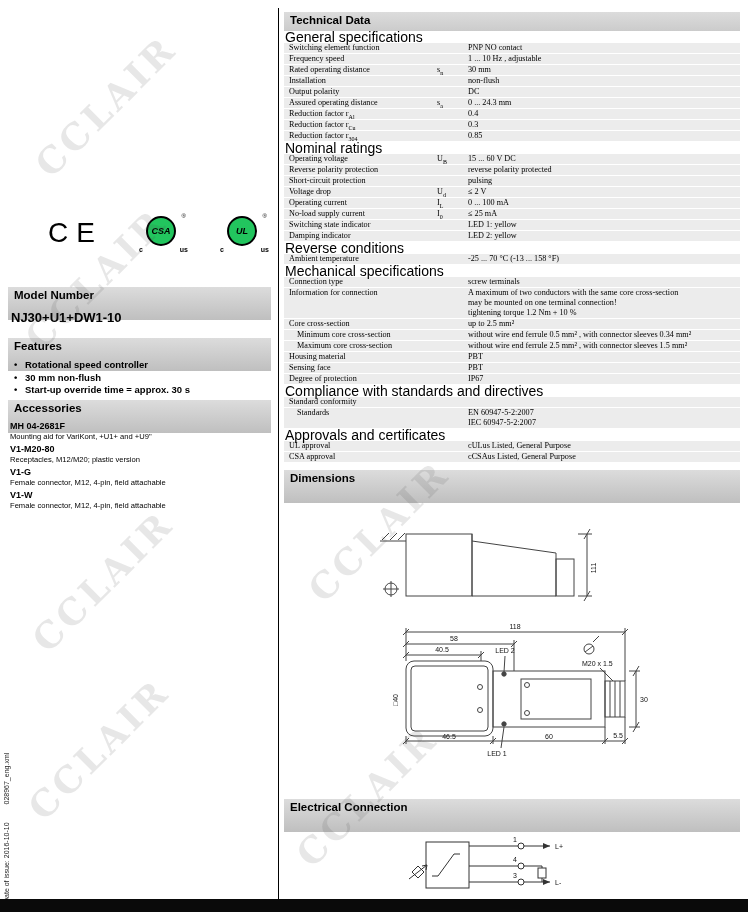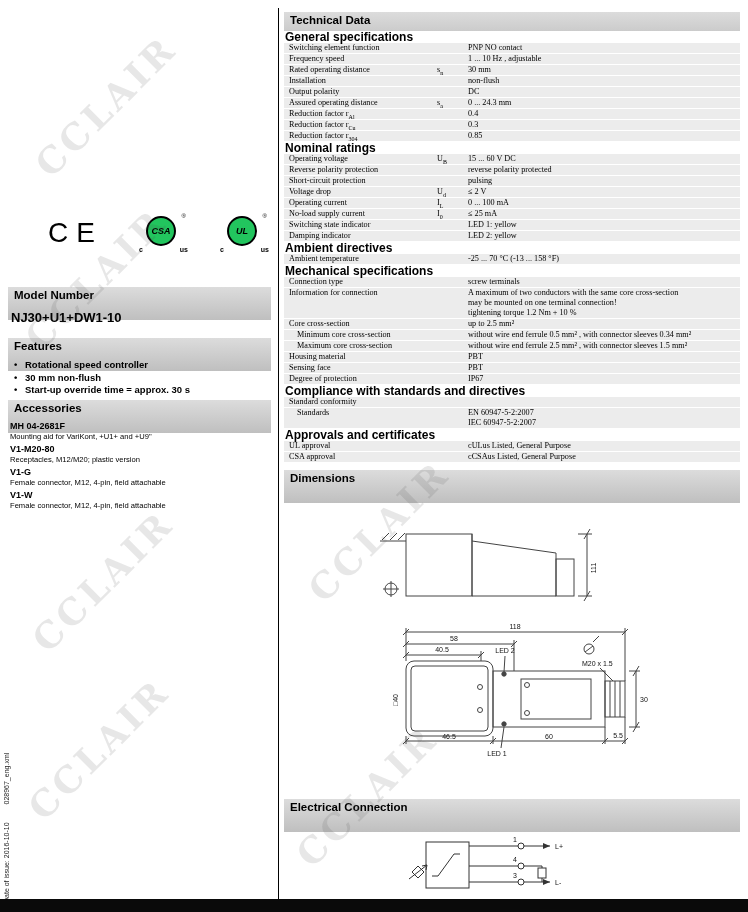--- a/index.html
+++ b/index.html
@@ -32,21 +32,21 @@
   .features-list { position:absolute; left:14px; top:359px; list-style:none; width:252px; }
   .feat-item { font-size:9.5px; font-weight:bold; line-height:12.5px; padding-left:11px; position:relative; }
   .feat-item::before { content:"\2022"; position:absolute; left:0; }
   .acc-list { position:absolute; left:10px; top:421px; width:260px; }
   .acc-item { margin-bottom:3.5px; }
   .acc-name { font-size:9px; font-weight:bold; line-height:10.5px; }
   .acc-desc { font-size:7.6px; line-height:9px; }
 
   
   .tech { position:absolute; left:284px; top:31px; width:456px; }
-  .t-sec { font-weight:bold; font-size:12px; line-height:10px; padding:1px 0 1px 1px; background:#fff; }
+  .t-sec { font-weight:normal; font-size:14px; line-height:10px; padding:1px 0 1px 1px; background:#fff; }
   .t-row { display:flex; background:#ececec; border-bottom:1px solid #fff;
            font-size:8.2px; line-height:10px; padding-left:5px; min-height:11px;font-family:Liberation Serif, serif; }
   .t-label { width:148px; flex:none; }
   .t-ind .t-label { padding-left:8px; }
   .t-sym { width:31px; flex:none; }
   .t-val { flex:1; white-space:pre-line; padding-right:3px; }
   sub { font-size:6px; line-height:0; }
 
   
   .dims-svg { position:absolute; left:284px; top:489px; }
@@ -204,21 +204,21 @@
       <div class="t-row">
         <span class="t-label">Switching state indicator</span>
         <span class="t-sym"></span>
         <span class="t-val">LED 1: yellow</span>
       </div>
       <div class="t-row">
         <span class="t-label">Damping indicator</span>
         <span class="t-sym"></span>
         <span class="t-val">LED 2: yellow</span>
       </div>
-      <div class="t-sec">Ambient directives</div>
+      <div class="t-sec">Reverse conditions</div>
       <div class="t-row">
         <span class="t-label">Ambient temperature</span>
         <span class="t-sym"></span>
         <span class="t-val">-25 ... 70 °C (-13 ... 158 °F)</span>
       </div>
       <div class="t-sec">Mechanical specifications</div>
       <div class="t-row">
         <span class="t-label">Connection type</span>
         <span class="t-sym"></span>
         <span class="t-val">screw terminals</span>

